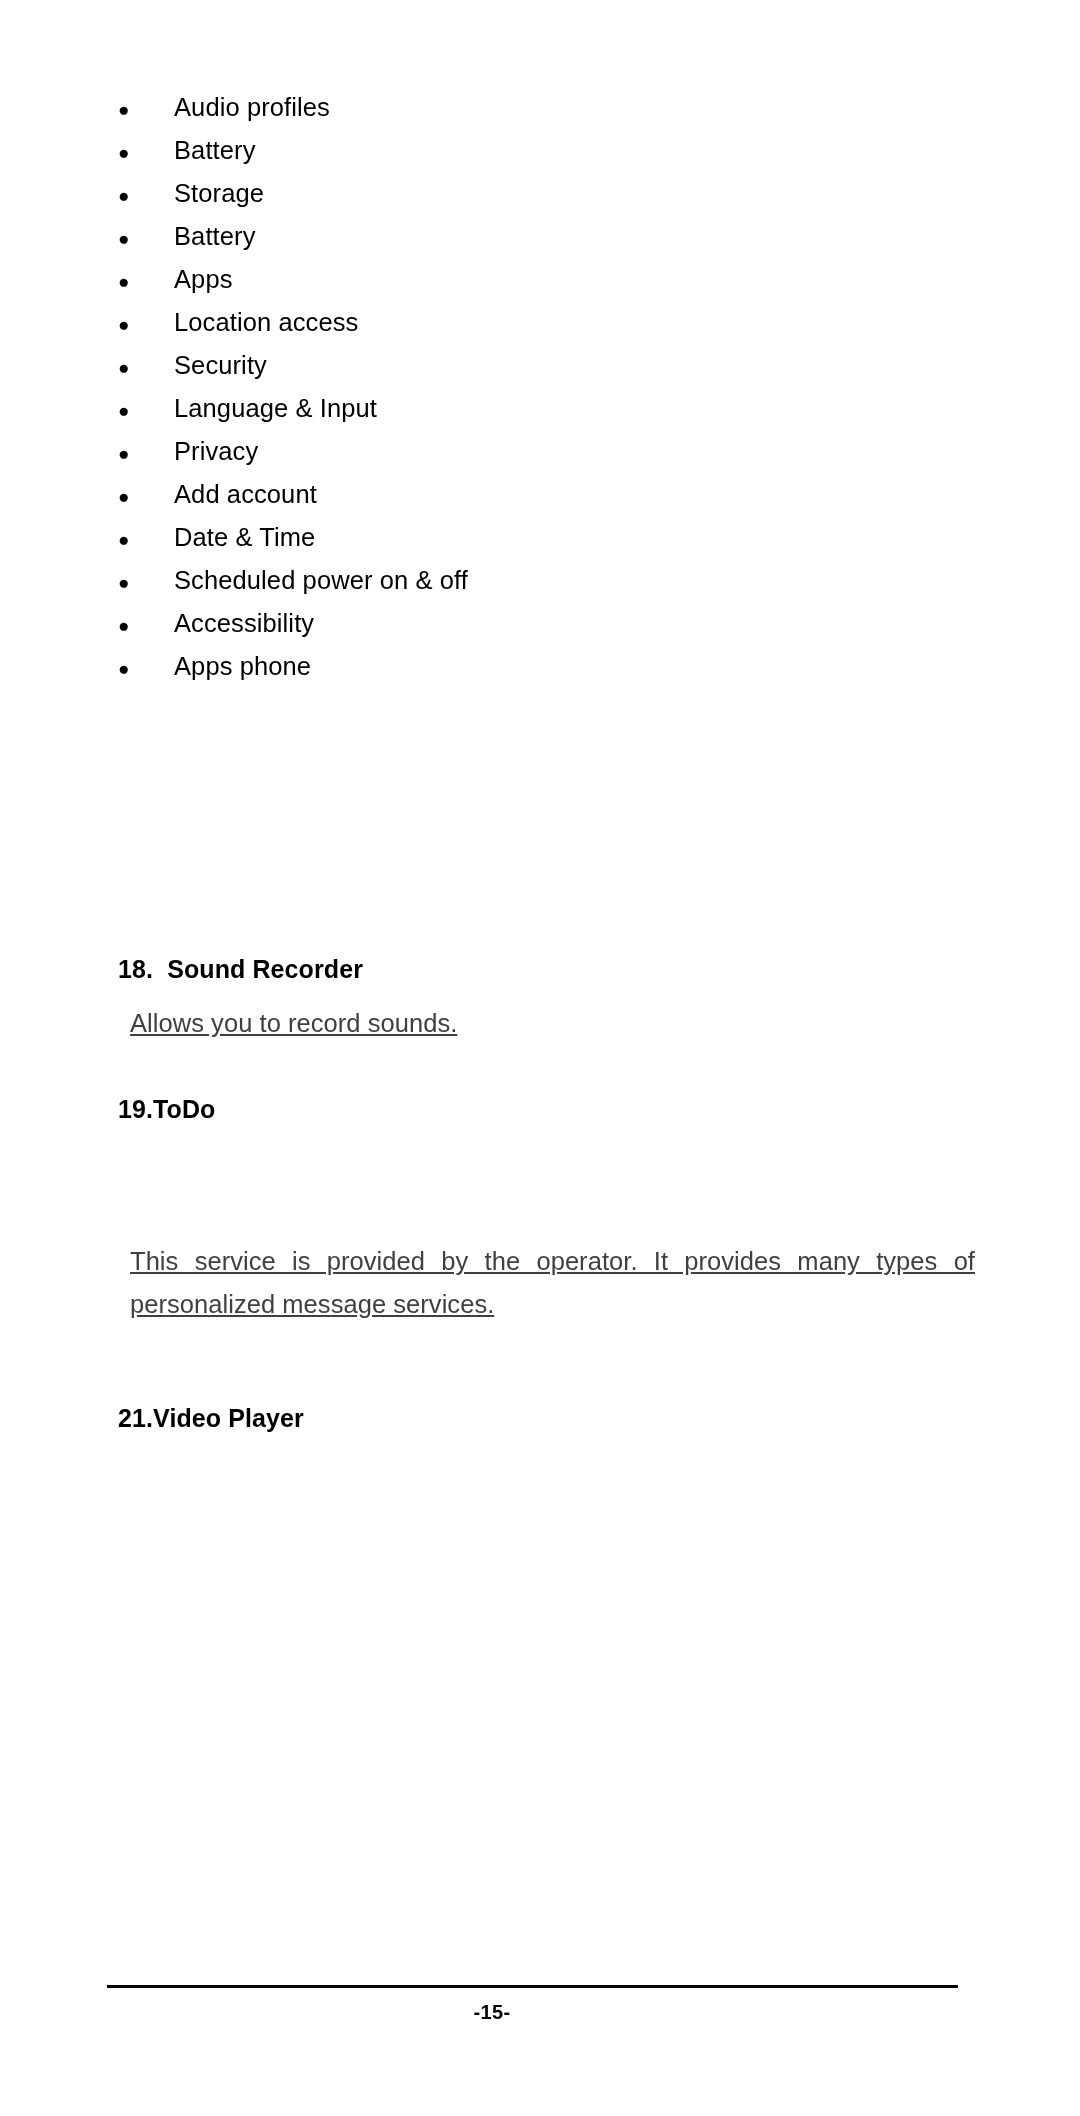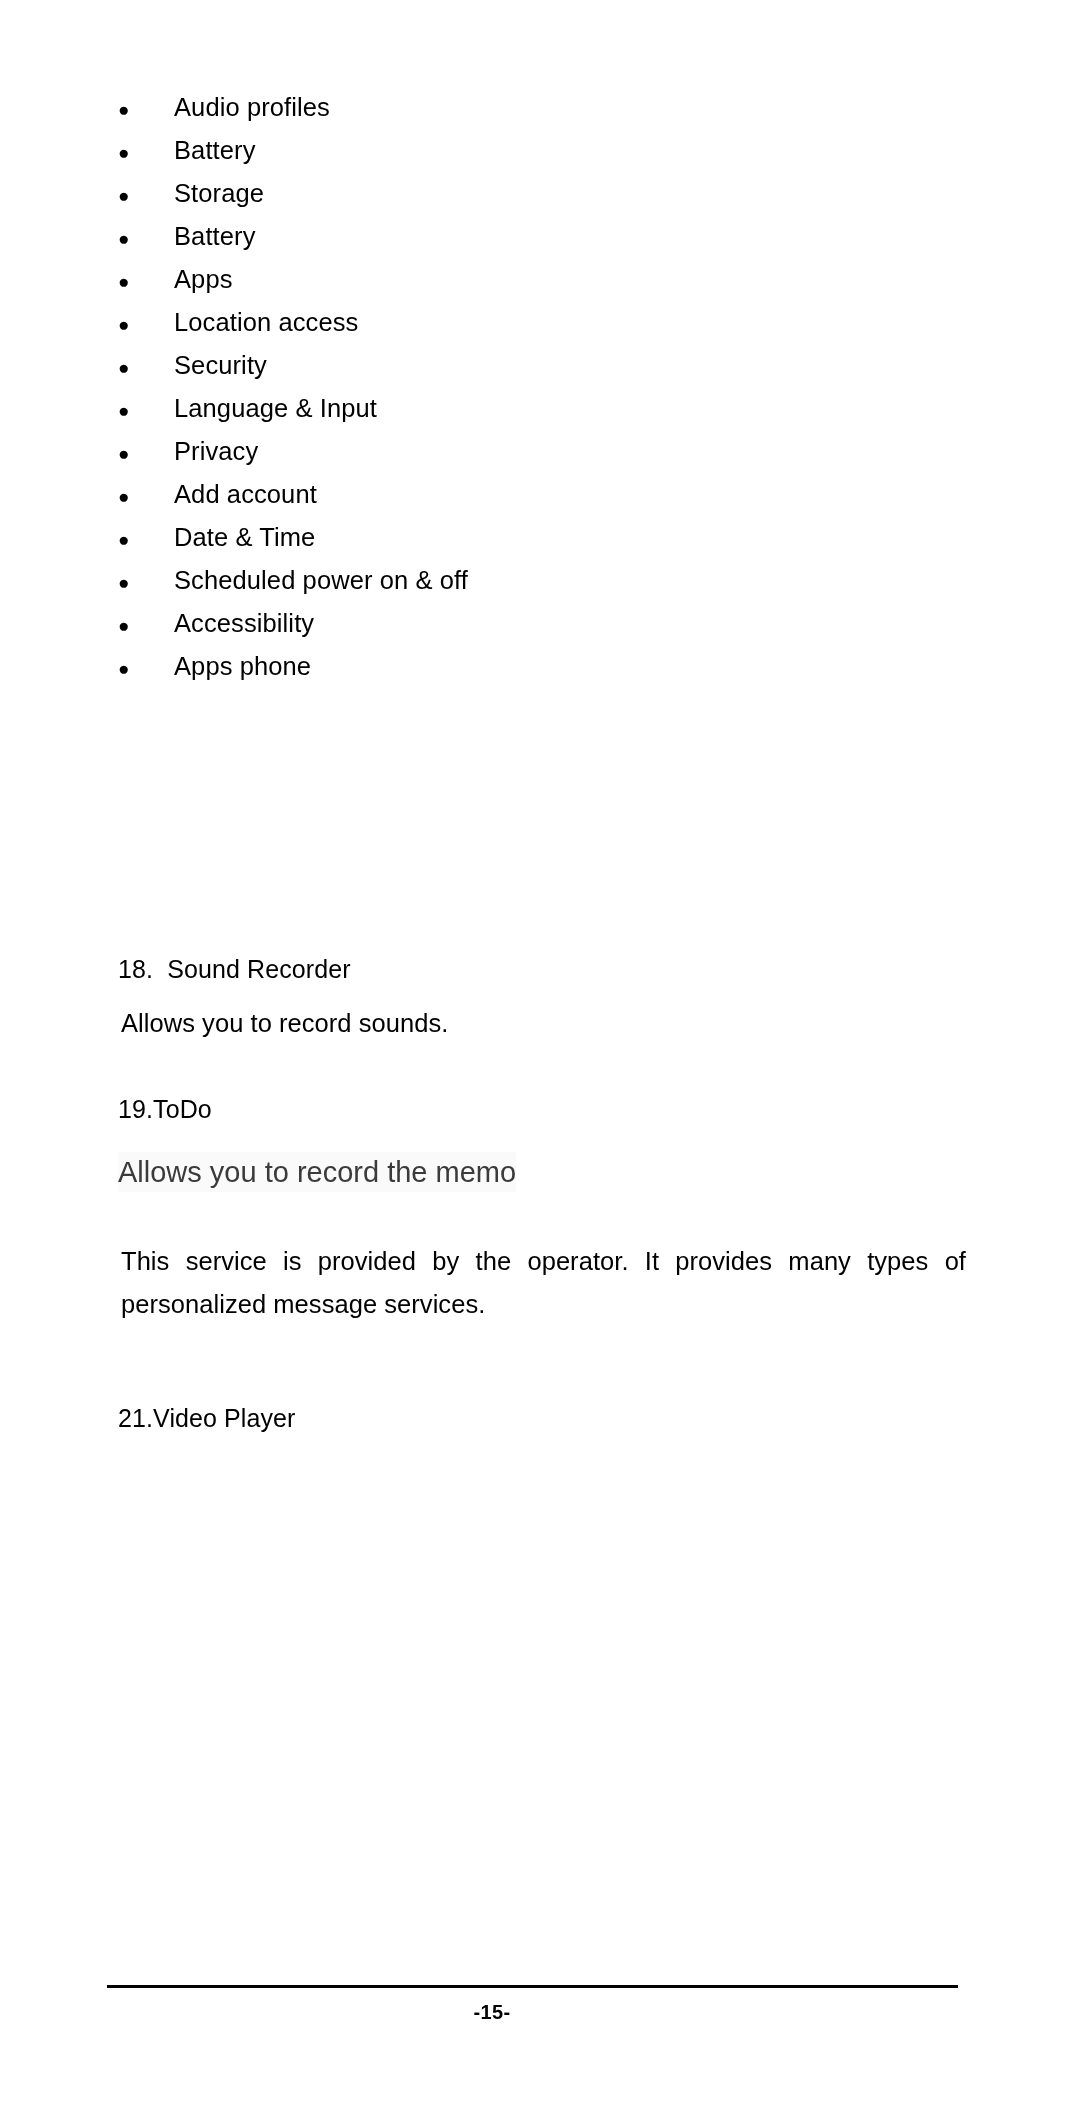--- a/index.html
+++ b/index.html
@@ -65,33 +65,34 @@
 
   
   .section {
     position: absolute;
     left: 118px;
     width: 845px;
   }
 
   .heading {
     font-size: 25px;
-    font-weight: normal;
+    font-weight: bold;
     color: #000;
     letter-spacing: 0.1px;
     white-space: pre;
     margin: 0;
   }
 
   .body-text {
     font-size: 25.5px;
-    color: #000000;
+    color: #404040;
     letter-spacing: 0.05px;
-    margin: 3px;
-    line-height: 43px;
+    margin: 12px;
+    line-height: 43px;
+    text-decoration: underline;
   }
 
   .body-text.justified {
     text-align: justify;
     text-align-last: left;
     width: 845px;
     line-height: 43px;
   }
 
   
@@ -200,21 +201,20 @@
       </li>
     </ul>
 
     <div class="section" style="top: 955px;">
       <h2 class="heading">18.  Sound Recorder</h2>
       <p class="body-text" style="margin-top: 18px;">Allows you to record sounds.</p>
     </div>
 
     <div class="section" style="top: 1095px;">
       <h2 class="heading">19.ToDo</h2>
-      <p class="memo-text" style="margin-top: 28px;">Allows you to record the memo</p>
     </div>
 
     <div class="section" style="top: 1222px;">
       <p class="body-text justified" style="margin-top: 18px;">This service is provided by the operator. It provides many types of personalized message services.</p>
     </div>
 
     <div class="section" style="top: 1404px;">
       <h2 class="heading">21.Video Player</h2>
     </div>
 

